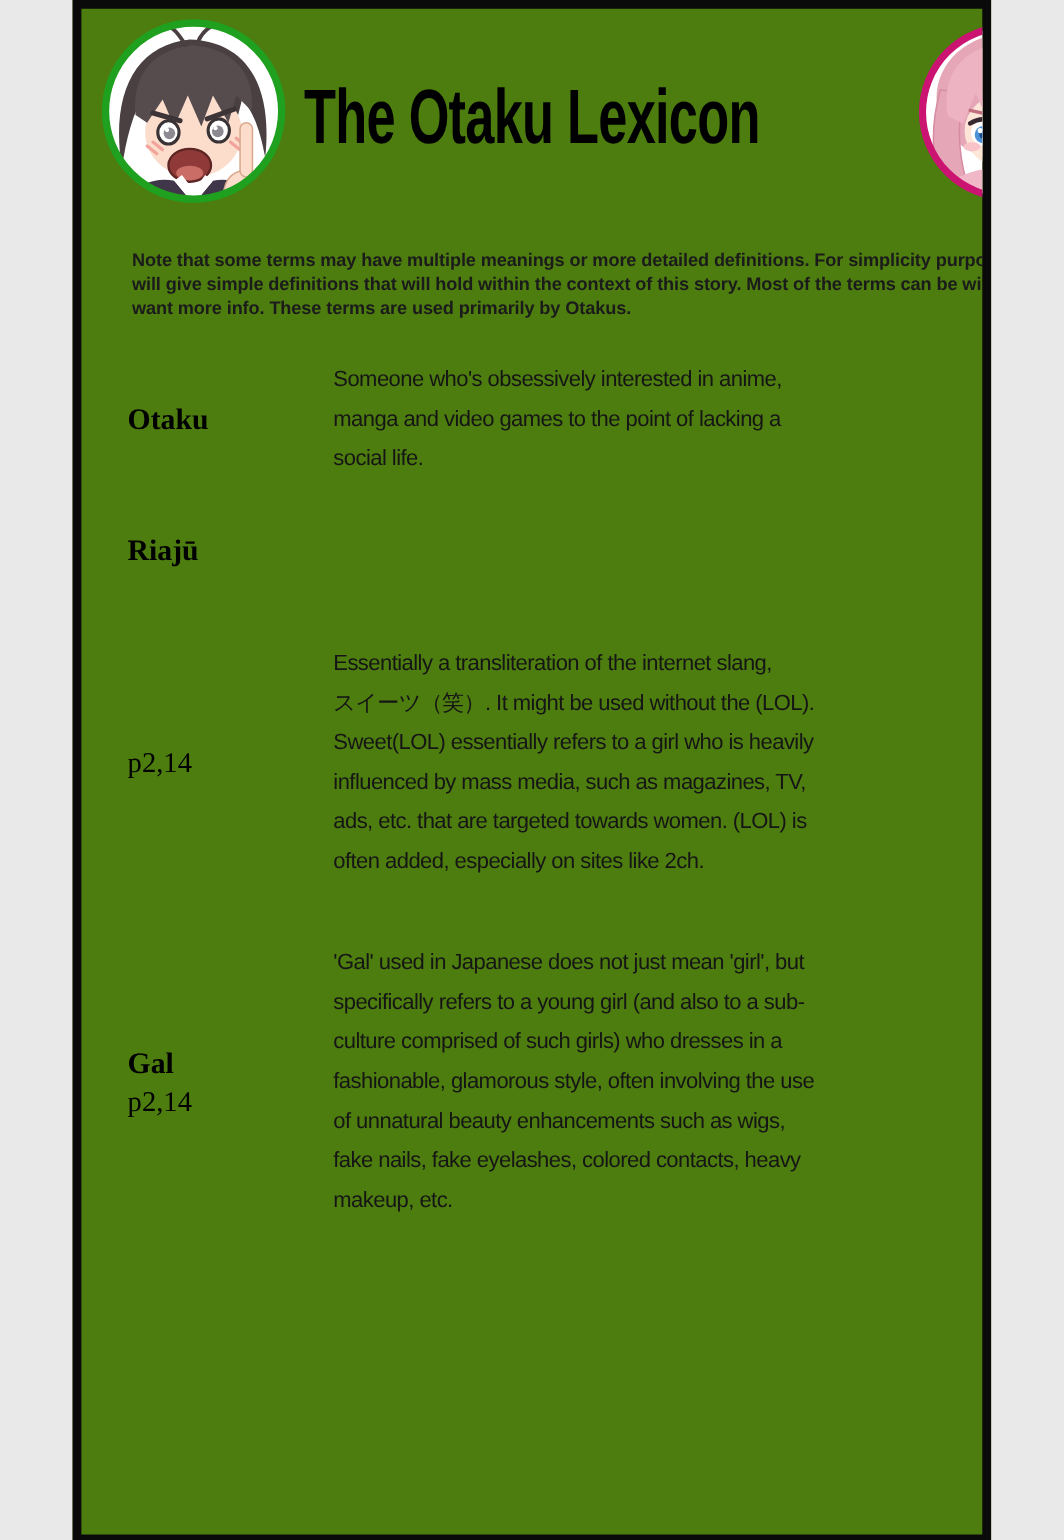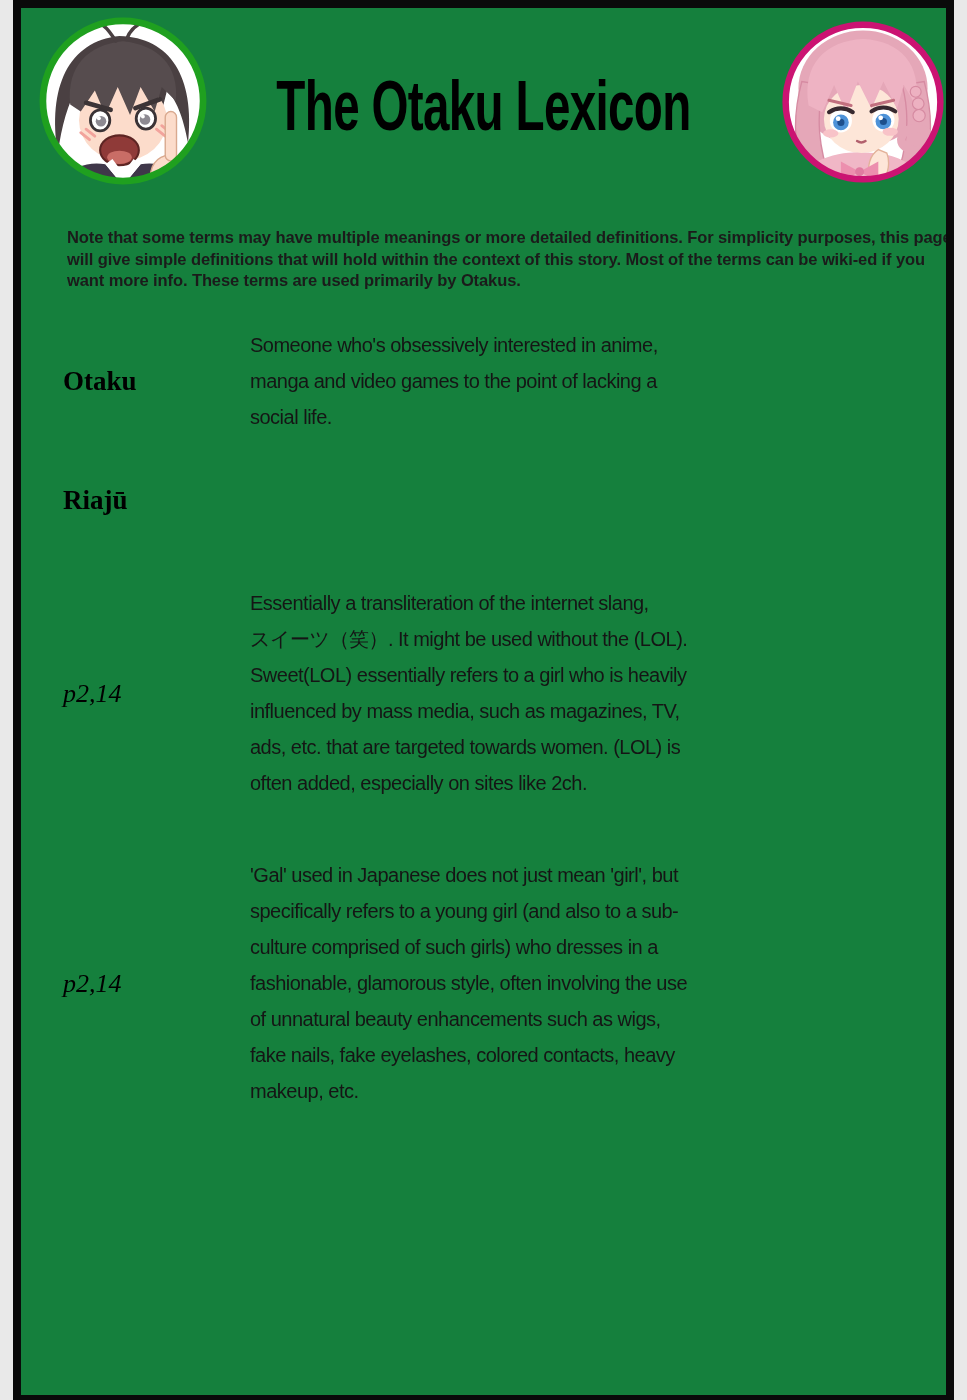--- a/index.html
+++ b/index.html
@@ -1,22 +1,22 @@
 <!DOCTYPE html>
 <html><head>
 <meta charset="utf-8">
 <style>
   html, body { margin: 0; padding: 0; background: #e9e9e9; }
   .page {
     position: relative;
-    width: 941px;
+    width: 835px;
     height: 1400px;
     box-sizing: border-box;
     margin: 0 auto;
-    background: #15803d;
+    background: #4d7c0f;
     border: 8px solid #0a0a0a;
     border-bottom-width: 5px;
     overflow: hidden;
     font-family: "Liberation Sans", sans-serif;
     color: #111;
   }
   .avatar { position: absolute; }
   .avatar svg { display: block; width: 100%; height: 100%; }
   .avatar-left  { left: 14px;  top: 5px;  width: 176px; height: 176px; }
   .avatar-right { left: 757px; top: 9px;  width: 170px; height: 170px; }
@@ -62,21 +62,20 @@
   .term-label {
     font-family: "Liberation Serif", serif;
     font-weight: 700;
     font-size: 27px;
     line-height: 36px;
     color: #000;
     white-space: nowrap;
   }
   .term-pages {
     font-family: "Liberation Serif", serif;
-    font-style: italic;
     font-size: 26px;
     line-height: 35px;
     color: #000;
   }
   .term-def {
     flex: 1;
     font-size: 20px;
     line-height: 36px;
     letter-spacing: -0.5px;
     color: #151515;
@@ -204,20 +203,21 @@
     <div class="term-def">Essentially a transliteration of the internet slang,
 スイーツ（笑）. It might be used without the (LOL).
 Sweet(LOL) essentially refers to a girl who is heavily
 influenced by mass media, such as magazines, TV,
 ads, etc. that are targeted towards women. (LOL) is
 often added, especially on sites like 2ch.</div>
   </div>
 
   <div class="term-row row-gal">
     <div class="term-col">
+      <div class="term-label">Gal</div>
       <div class="term-pages">p2,14</div>
     </div>
     <div class="term-def">'Gal' used in Japanese does not just mean 'girl', but
 specifically refers to a young girl (and also to a sub-
 culture comprised of such girls) who dresses in a
 fashionable, glamorous style, often involving the use
 of unnatural beauty enhancements such as wigs,
 fake nails, fake eyelashes, colored contacts, heavy
 makeup, etc.</div>
   </div>

